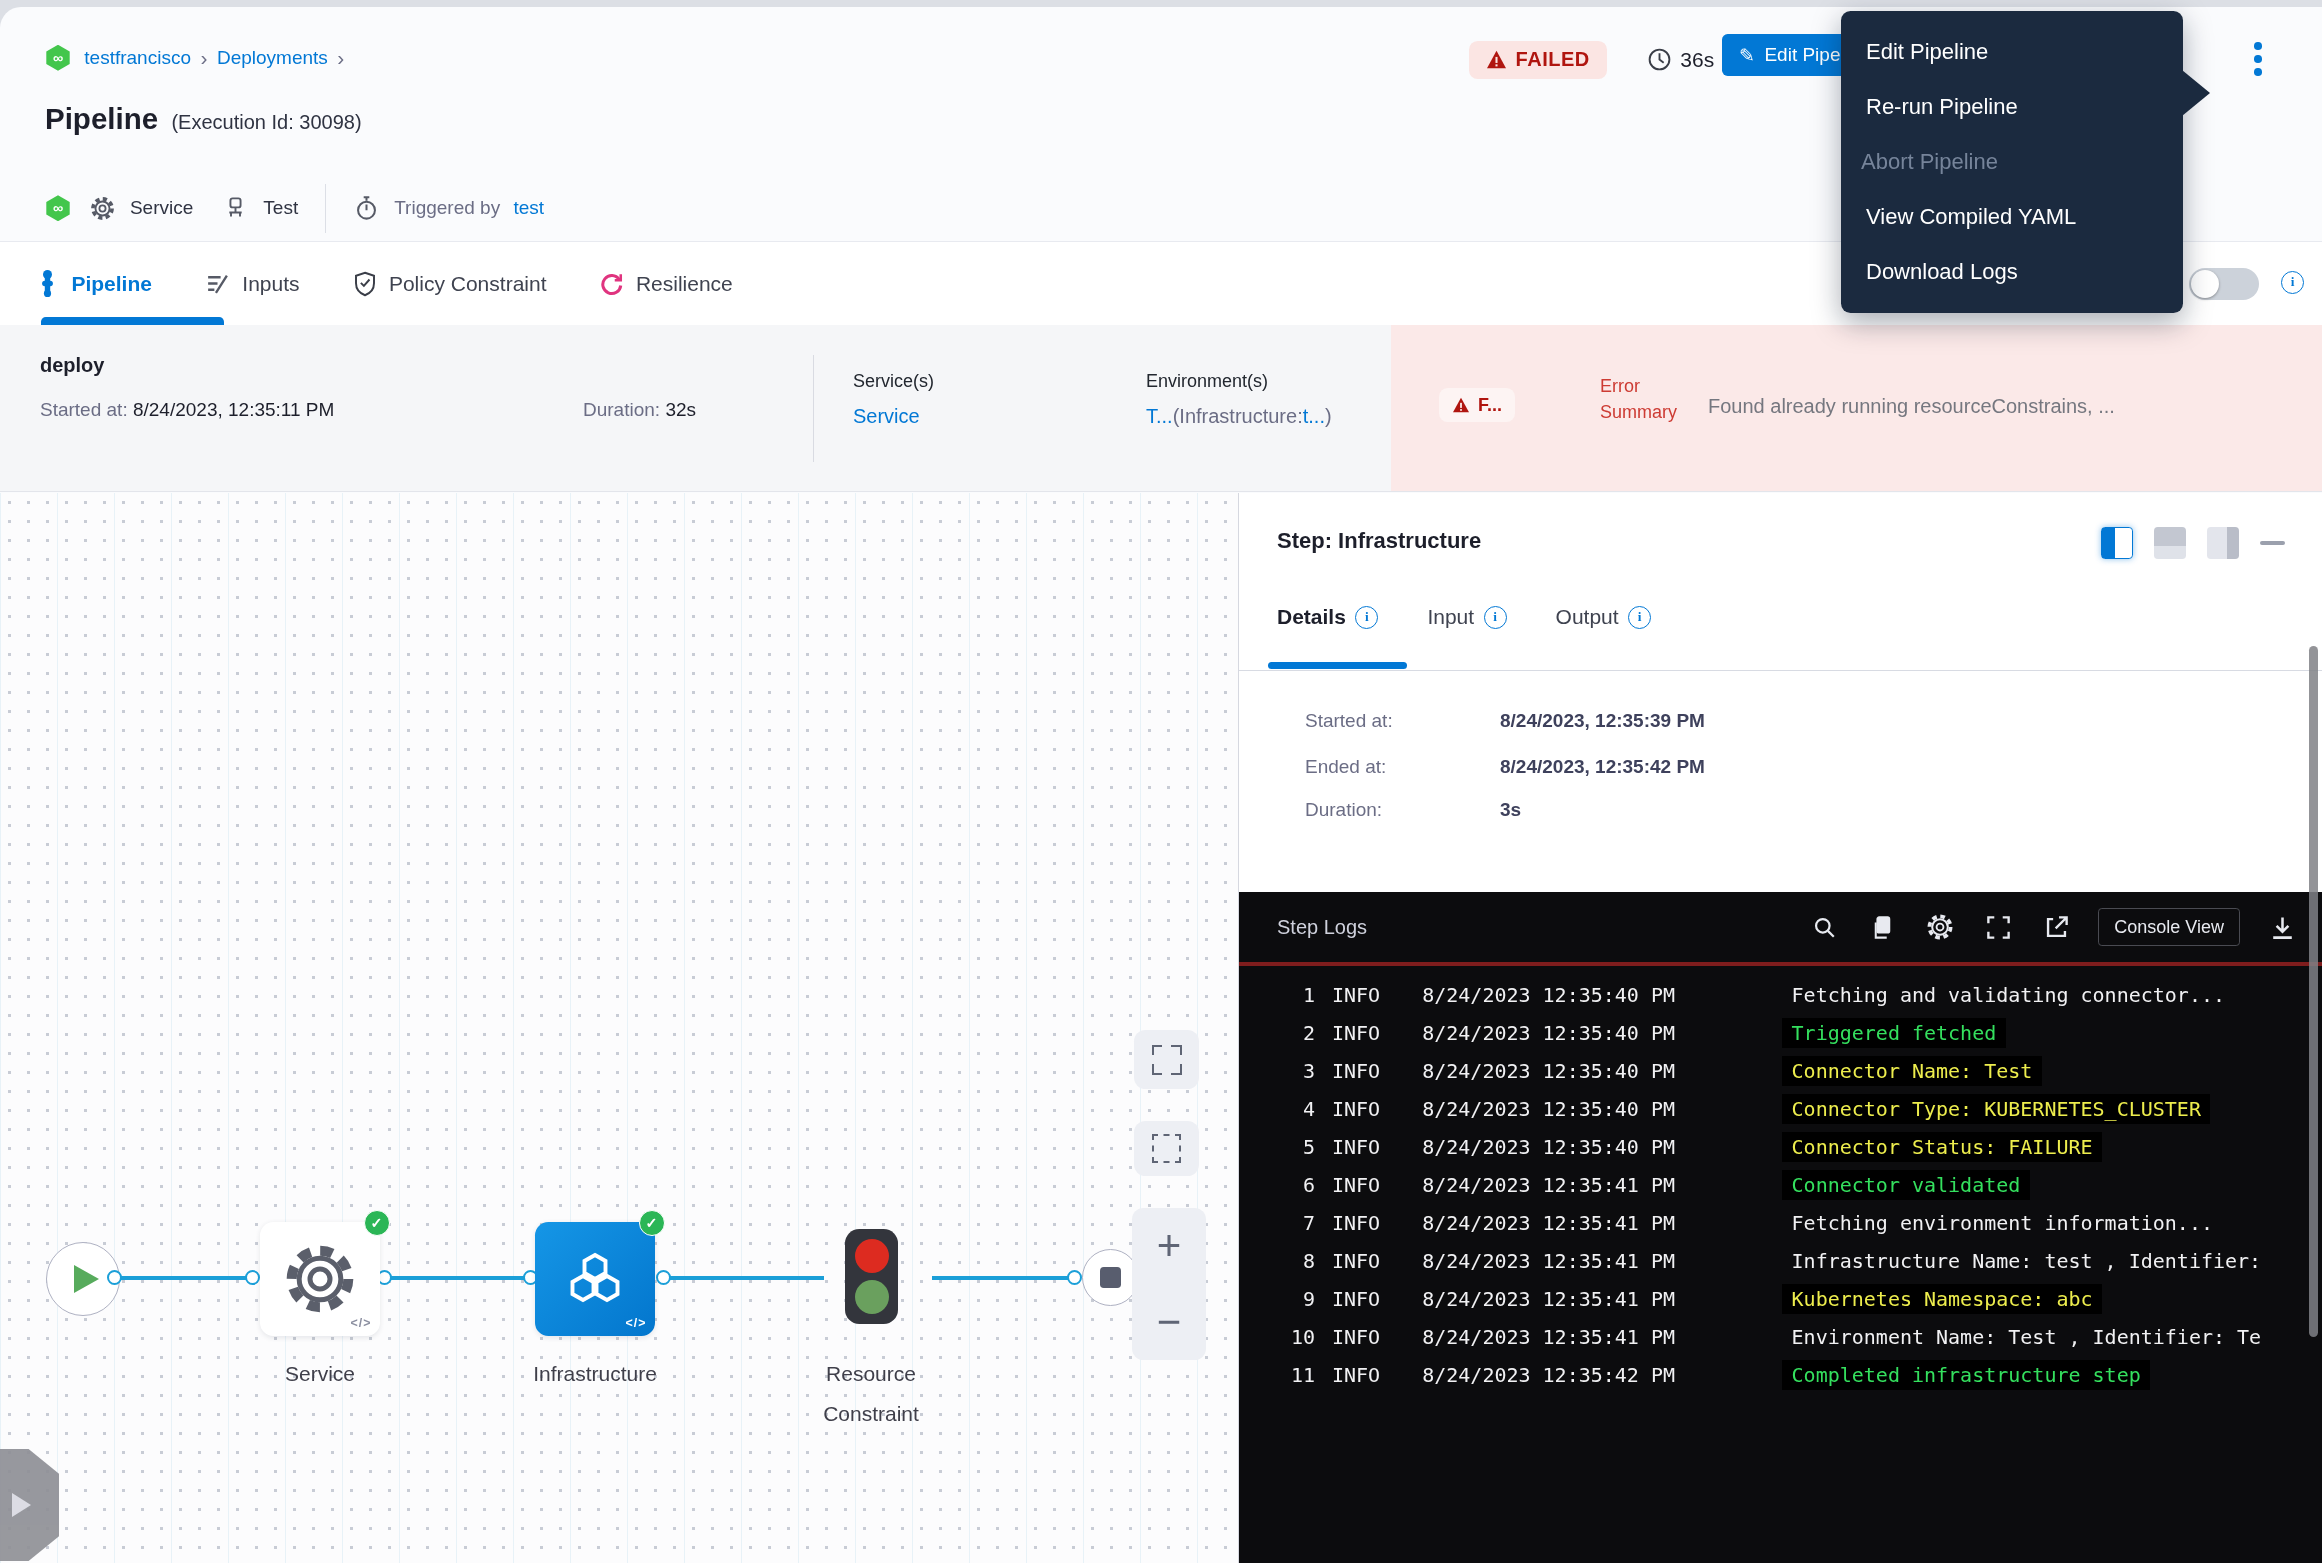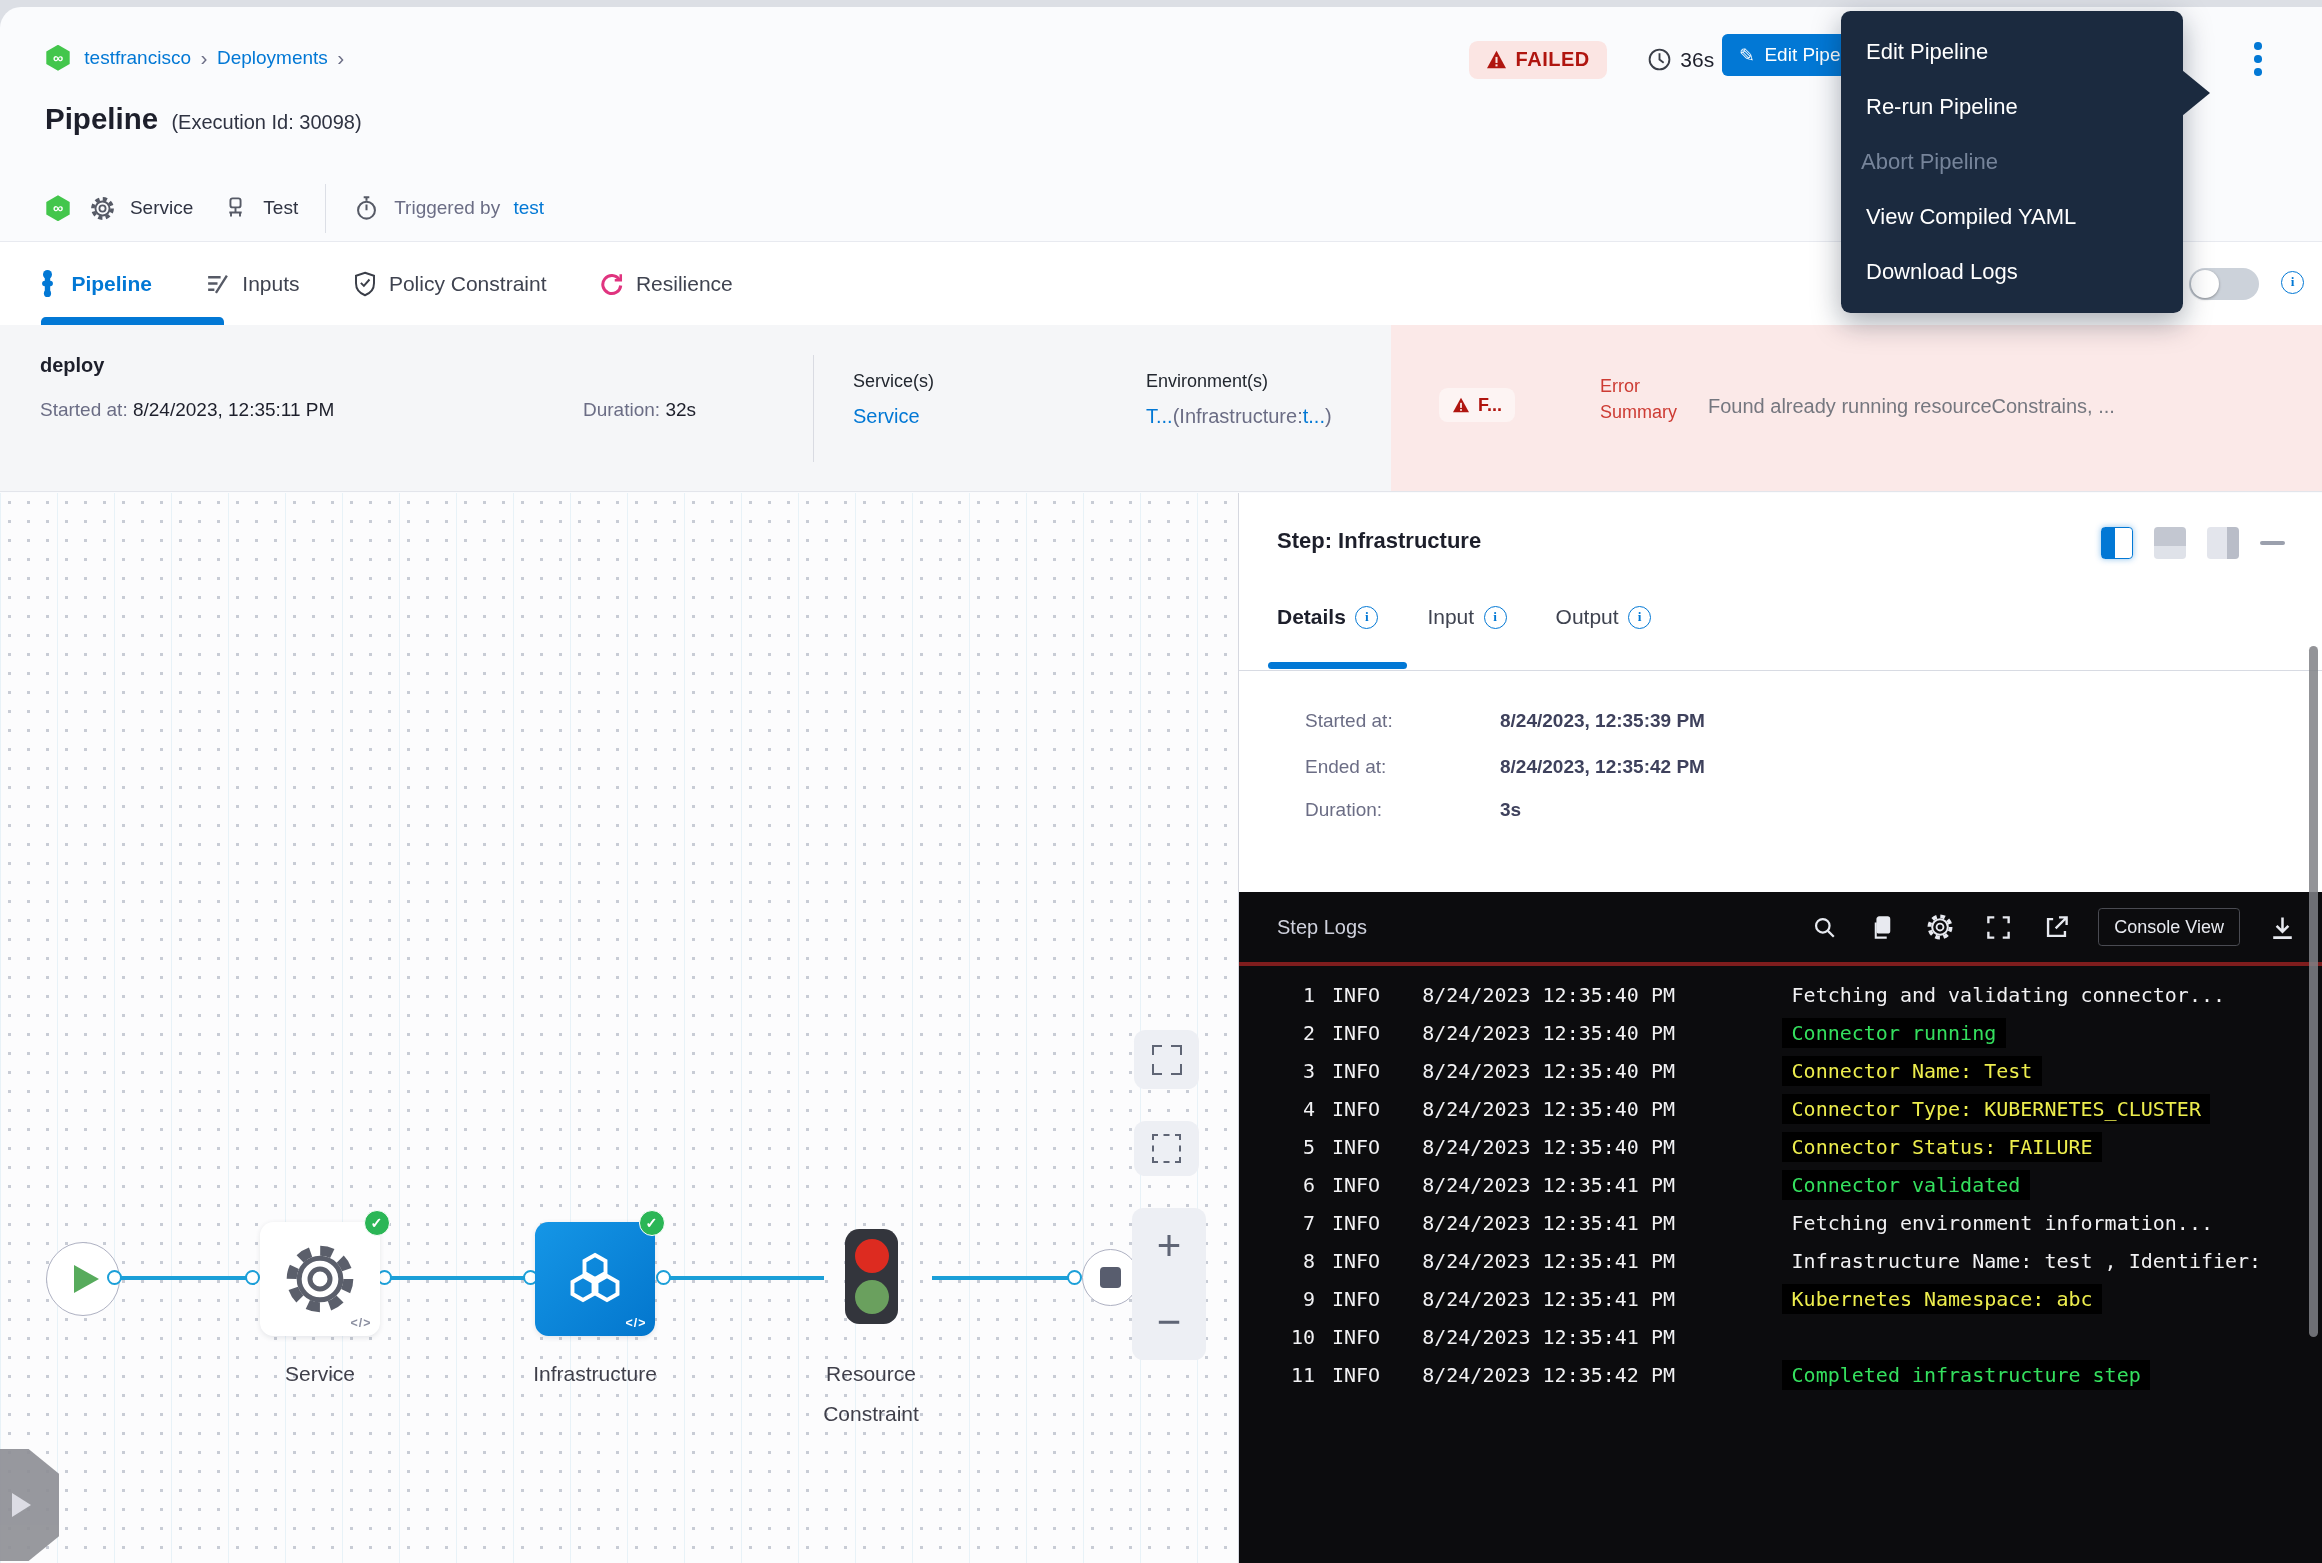--- a/index.html
+++ b/index.html
@@ -445,21 +445,21 @@
         <div class="lrow">
             <span class="lnum">1</span>
             <span class="llevel">INFO</span>
             <span class="ltime">8/24/2023 12:35:40 PM</span>
             <span class="lmsg" data-color="white">Fetching and validating connector...</span>
           </div>
         <div class="lrow">
             <span class="lnum">2</span>
             <span class="llevel">INFO</span>
             <span class="ltime">8/24/2023 12:35:40 PM</span>
-            <span class="lmsg" data-color="green">Connector running</span>
+            <span class="lmsg" data-color="green">Triggered fetched</span>
           </div>
         <div class="lrow">
             <span class="lnum">3</span>
             <span class="llevel">INFO</span>
             <span class="ltime">8/24/2023 12:35:40 PM</span>
             <span class="lmsg" data-color="yellow">Connector Name: Test</span>
           </div>
         <div class="lrow">
             <span class="lnum">4</span>
             <span class="llevel">INFO</span>
@@ -493,20 +493,21 @@
         <div class="lrow">
             <span class="lnum">9</span>
             <span class="llevel">INFO</span>
             <span class="ltime">8/24/2023 12:35:41 PM</span>
             <span class="lmsg" data-color="yellow">Kubernetes Namespace: abc</span>
           </div>
         <div class="lrow">
             <span class="lnum">10</span>
             <span class="llevel">INFO</span>
             <span class="ltime">8/24/2023 12:35:41 PM</span>
+            <span class="lmsg" data-color="white">Environment Name: Test , Identifier: Te</span>
           </div>
         <div class="lrow">
             <span class="lnum">11</span>
             <span class="llevel">INFO</span>
             <span class="ltime">8/24/2023 12:35:42 PM</span>
             <span class="lmsg" data-color="green">Completed infrastructure step</span>
           </div>
       </div>
     </div>
   </div>

